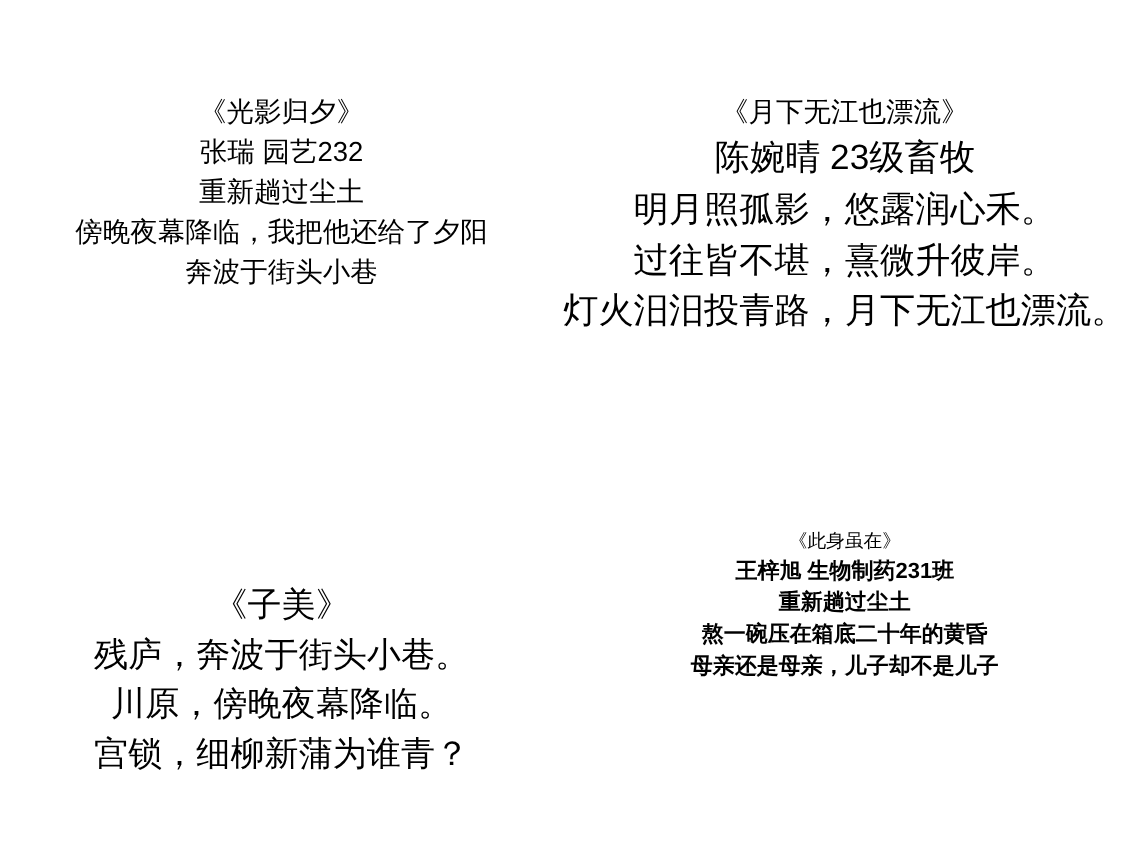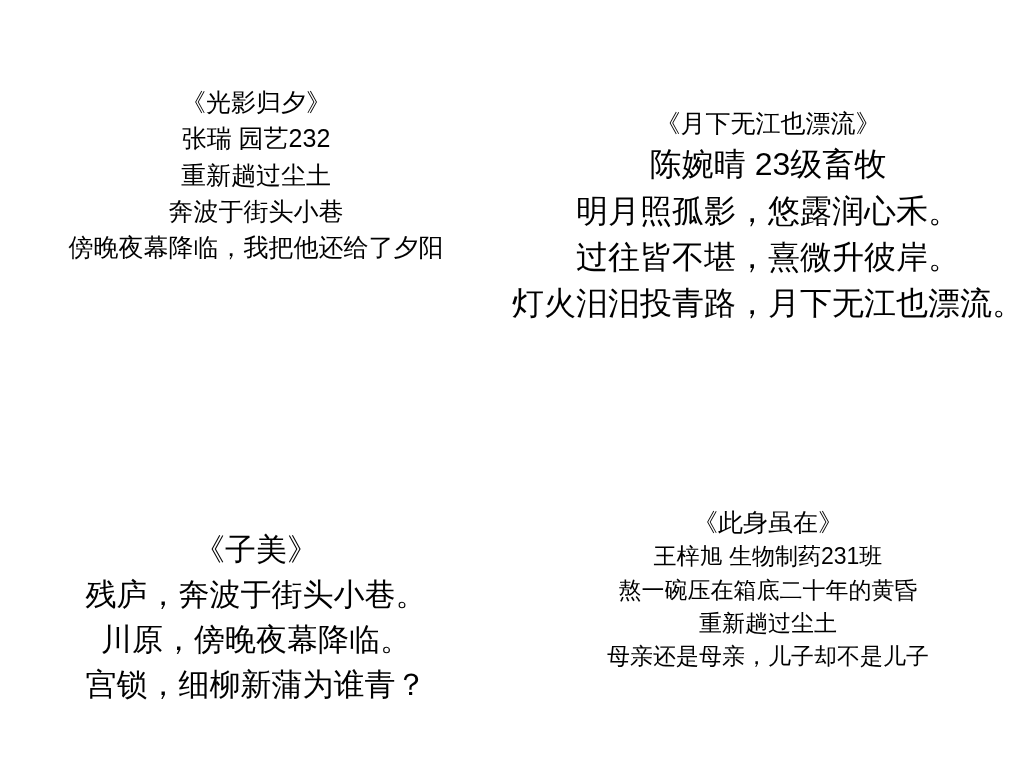--- a/index.html
+++ b/index.html
@@ -53,62 +53,62 @@
     line-height: 1.45;
     text-align: center;
     white-space: nowrap;
   }
 
   
   .cell-tl .poem-title { font-size: 25px; }
   .cell-tl .poem-line  { font-size: 25px; }
 
   
-  .cell-tr .poem-title { font-size: 25px; margin-top: 21px; }
+  .cell-tr .poem-title { font-size: 25px; }
   .cell-tr .poem-line  { font-size: 32px; }
 
   
   .cell-bl .poem-title { font-size: 31px; }
   .cell-bl .poem-line  { font-size: 31px; }
 
   
-  .cell-br .poem-title { font-size: 25px; margin-top: 24px; }
-  .cell-br .poem-line  { font-size: 23px; }
+  .cell-br .poem-title { font-size: 17px; }
+  .cell-br .poem-line  { font-size: 20px; font-weight: bold; }
 </style>
 </head>
 <body>
 
 <div class="page">
   <div class="grid">
 
     <div class="cell cell-tl">
       <div class="poem-title">《光影归夕》</div>
       <div class="poem-line">张瑞 园艺232</div>
       <div class="poem-line">重新趟过尘土</div>
+      <div class="poem-line">傍晚夜幕降临，我把他还给了夕阳</div>
       <div class="poem-line">奔波于街头小巷</div>
-      <div class="poem-line">傍晚夜幕降临，我把他还给了夕阳</div>
     </div>
 
     <div class="cell cell-tr">
       <div class="poem-title">《月下无江也漂流》</div>
       <div class="poem-line">陈婉晴 23级畜牧</div>
       <div class="poem-line">明月照孤影，悠露润心禾。</div>
       <div class="poem-line">过往皆不堪，熹微升彼岸。</div>
       <div class="poem-line">灯火汨汨投青路，月下无江也漂流。</div>
     </div>
 
     <div class="cell cell-bl">
       <div class="poem-title">《子美》</div>
       <div class="poem-line">残庐，奔波于街头小巷。</div>
       <div class="poem-line">川原，傍晚夜幕降临。</div>
       <div class="poem-line">宫锁，细柳新蒲为谁青？</div>
     </div>
 
     <div class="cell cell-br">
       <div class="poem-title">《此身虽在》</div>
       <div class="poem-line">王梓旭 生物制药231班</div>
+      <div class="poem-line">重新趟过尘土</div>
       <div class="poem-line">熬一碗压在箱底二十年的黄昏</div>
-      <div class="poem-line">重新趟过尘土</div>
       <div class="poem-line">母亲还是母亲，儿子却不是儿子</div>
     </div>
 
   </div>
 </div>
 
 </body></html>

